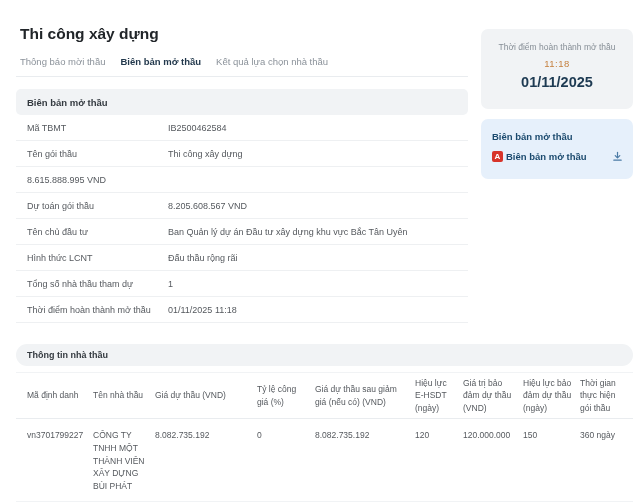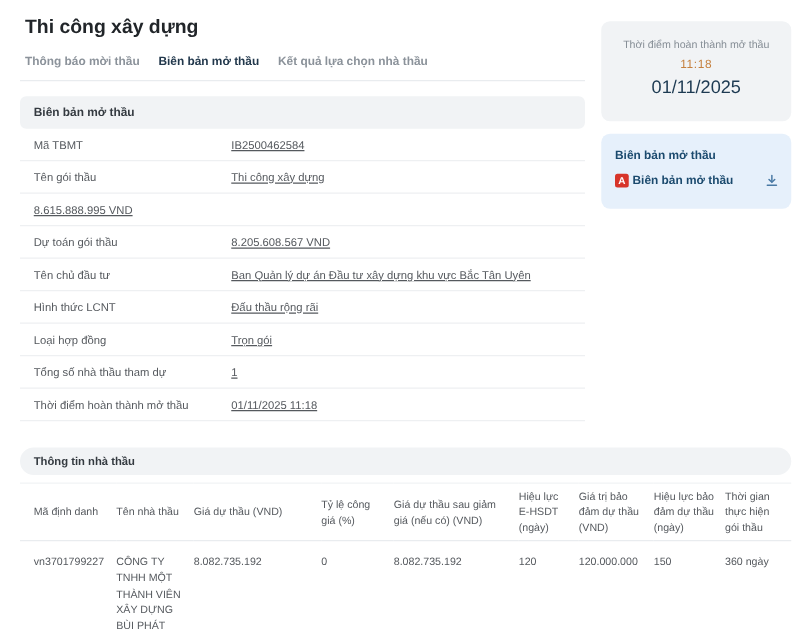--- a/index.html
+++ b/index.html
@@ -1,45 +1,45 @@
 <!DOCTYPE html>
 <html><head>
 <meta charset="utf-8">
 <style>
   * { margin:0; padding:0; box-sizing:border-box; }
   html,body { width:640px; height:504px; background:#ffffff; overflow:hidden;
     font-family:"Liberation Sans","DejaVu Sans",sans-serif; color:#55595e; }
   .page { width:640px; height:504px; padding:10px 7px 0 16px; }
 
   
-  .top { display:flex; align-items:flex-start; }
+  .top { display:flex; align-items:flex-start;margin-top:12px; }
   .left-col { width:452px; }
   .right-col { width:152px; margin-left:13px; padding-top:7px; }
 
   .page-title { font-size:15.5px; font-weight:bold; color:#212529; padding-left:4px; margin-top:3px; }
 
   .tabs { display:flex; gap:15px; margin-top:13px; padding:0 0 9px 4px; border-bottom:1px solid #e9ecef; }
   .tab { font-size:9.5px; color:#8b929a; cursor:pointer; background:none; border:none;
-    font-family:inherit; padding:0;font-weight:bold; }
+    font-family:inherit; padding:0; }
   .tab.active { color:#22384c; font-weight:bold; }
 
   .section-bar { margin-top:12px; height:26px; background:#f1f3f5; border-radius:5px;
     display:flex; align-items:center; padding-left:11px; font-size:9.5px; font-weight:bold; color:#343a40; }
 
   .detail-row { display:flex; align-items:center; height:26px; border-bottom:1px solid #eef0f2;
     padding-left:11px; font-size:9px; }
-  .detail-label { width:158px; flex:none; color:#55595e; }
-  .detail-value { color:#55595e;text-decoration:underline; }
+  .detail-label { width:141px; flex:none; color:#55595e; }
+  .detail-value { color:#55595e; }
 
   
   .card-deadline { background:#f1f3f5; border-radius:7px; height:80px; padding-top:13px;
     text-align:center; }
   .card-deadline .cd-label { font-size:8.5px; color:#868e96; }
   .card-deadline .cd-time { font-size:9.5px; color:#c5803f; margin-top:6px; font-weight:normal; letter-spacing:.5px; }
-  .card-deadline .cd-date { font-size:14.5px; color:#1d3a52; font-weight:normal; margin-top:5px; }
+  .card-deadline .cd-date { font-size:14.5px; color:#1d3a52; font-weight:bold; margin-top:5px; }
 
   .card-doc { background:#e6f0fb; border-radius:7px; height:60px; margin-top:10px; padding:12px 10px 0 11px; }
   .card-doc .doc-title { font-size:9.5px; font-weight:bold; color:#1b4a6e; }
   .doc-row { display:flex; align-items:center; margin-top:9px; }
   .pdf-ico { width:11px; height:11px; background:#d7342a; border-radius:2px; color:#fff;
     font-size:8px; font-weight:bold; display:inline-flex; align-items:center; justify-content:center;
     margin-right:3px; flex:none; }
   .doc-link { font-size:9.5px; font-weight:bold; color:#1b4a6e; text-decoration:none; }
   .dl-btn { margin-left:auto; background:none; border:none; cursor:pointer; padding:0; line-height:0; }
 
@@ -86,24 +86,20 @@
           <span class="detail-label">Dự toán gói thầu</span>
           <span class="detail-value">8.205.608.567 VND</span>
         </div>
         <div class="detail-row">
           <span class="detail-label">Tên chủ đầu tư</span>
           <span class="detail-value">Ban Quản lý dự án Đầu tư xây dựng khu vực Bắc Tân Uyên</span>
         </div>
         <div class="detail-row">
           <span class="detail-label">Hình thức LCNT</span>
           <span class="detail-value">Đấu thầu rộng rãi</span>
-        </div>
-        <div class="detail-row">
-          <span class="detail-label">Loại hợp đồng</span>
-          <span class="detail-value">Trọn gói</span>
         </div>
         <div class="detail-row">
           <span class="detail-label">Tổng số nhà thầu tham dự</span>
           <span class="detail-value">1</span>
         </div>
         <div class="detail-row">
           <span class="detail-label">Thời điểm hoàn thành mở thầu</span>
           <span class="detail-value">01/11/2025 11:18</span>
         </div>
       </div>

